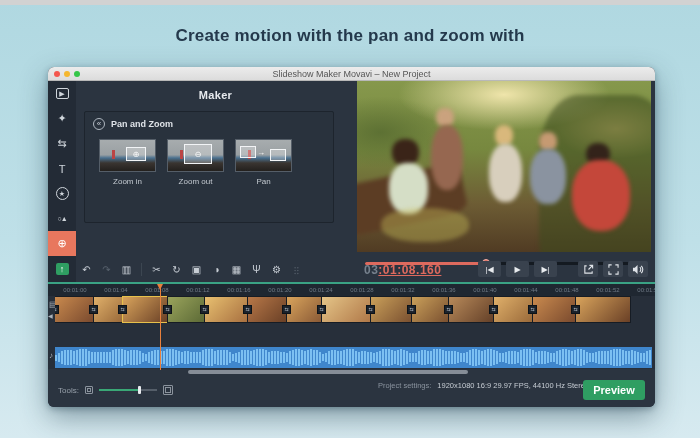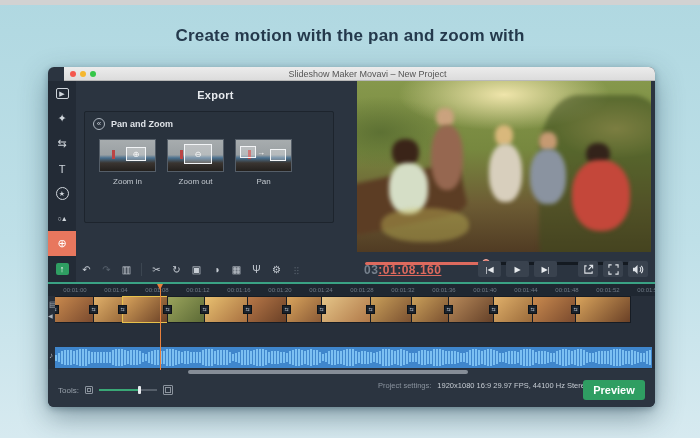--- a/index.html
+++ b/index.html
@@ -10,21 +10,21 @@
     position:relative; overflow:hidden;
   }
   .topstrip { position:absolute; left:0; top:0; width:700px; height:5px; background:#d2d2d2; }
   .heading { position:absolute; left:0; top:26px; width:700px; text-align:center;
     font-size:17px; font-weight:700; color:#24394c; letter-spacing:.2px; }
 
   
   #window { position:absolute; left:48px; top:67px; width:607px; height:340px;
     background:#2b3440; border-radius:6px; overflow:hidden;
     box-shadow:0 10px 28px rgba(30,60,75,.45), 0 2px 6px rgba(30,60,75,.35); }
-  .titlebar { position:absolute; left:16px; top:0; width:100%; height:14px;
+  .titlebar { position:absolute; left:0; top:0; width:100%; height:14px;
     background:linear-gradient(#ececec,#dcdcdc); border-bottom:1px solid #b8b8b8;
     display:flex; align-items:center; }
   .title { position:absolute; width:100%; text-align:center; font-size:9px; color:#555; }
   .lights { display:flex; gap:4px; margin-left:6px; z-index:2; }
   .light { width:6px; height:6px; border-radius:50%; }
   .light.r{ background:#f4574e; } .light.y{ background:#f5b72f; } .light.g{ background:#35c648; }
 
   
   #sidebar { position:absolute; left:0; top:14px; width:28px; height:201px; background:#232b36; }
   .side-item { width:28px; height:25px; display:flex; align-items:center; justify-content:center;
@@ -168,21 +168,21 @@
       </div>
       <div class="side-item active">
         <span>⊕</span>
       </div>
       <div class="side-item">
         <span class="green-badge">↑</span>
       </div>
     </div>
 
   <div id="tools-area">
-    <div class="tools-title">Export</div>
+    <div class="tools-title">Maker</div>
     <div id="panel">
       <div class="panel-head">
         <div class="back-btn">«</div>
         <div class="panel-title">Pan and Zoom</div>
       </div>
       <div class="cards">
           <div class="card">
             <div class="thumb">
               <div class="lighthouse"></div>
               <div class="frame" style="left:26px;top:7px;width:20px;height:14px;">⊕</div>

